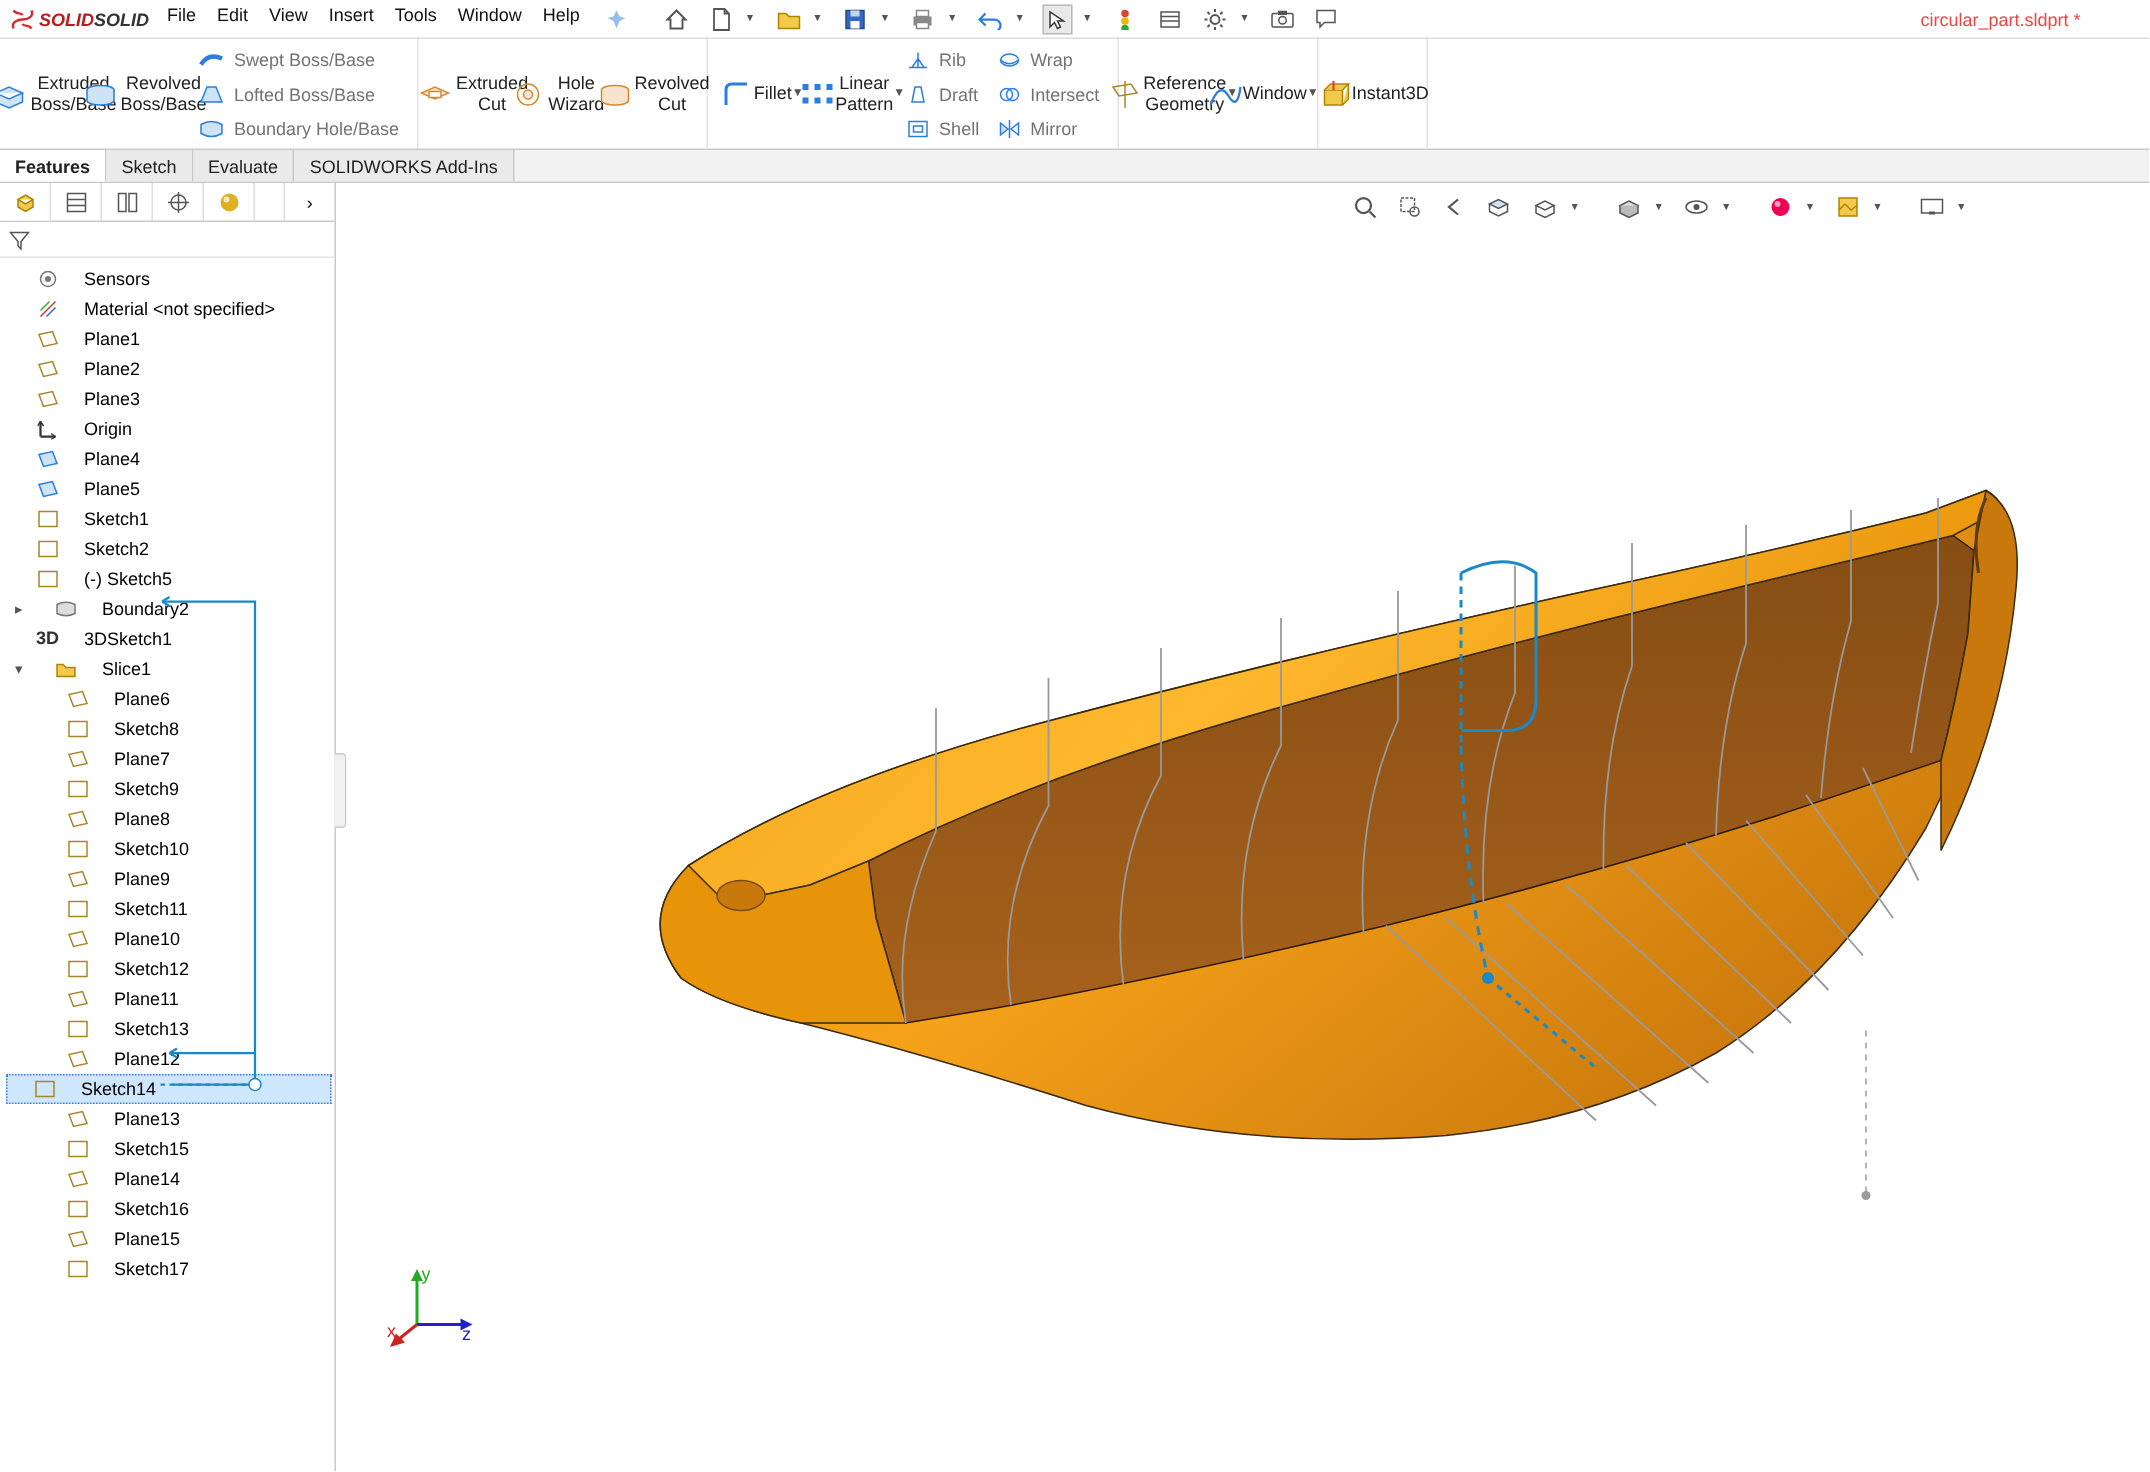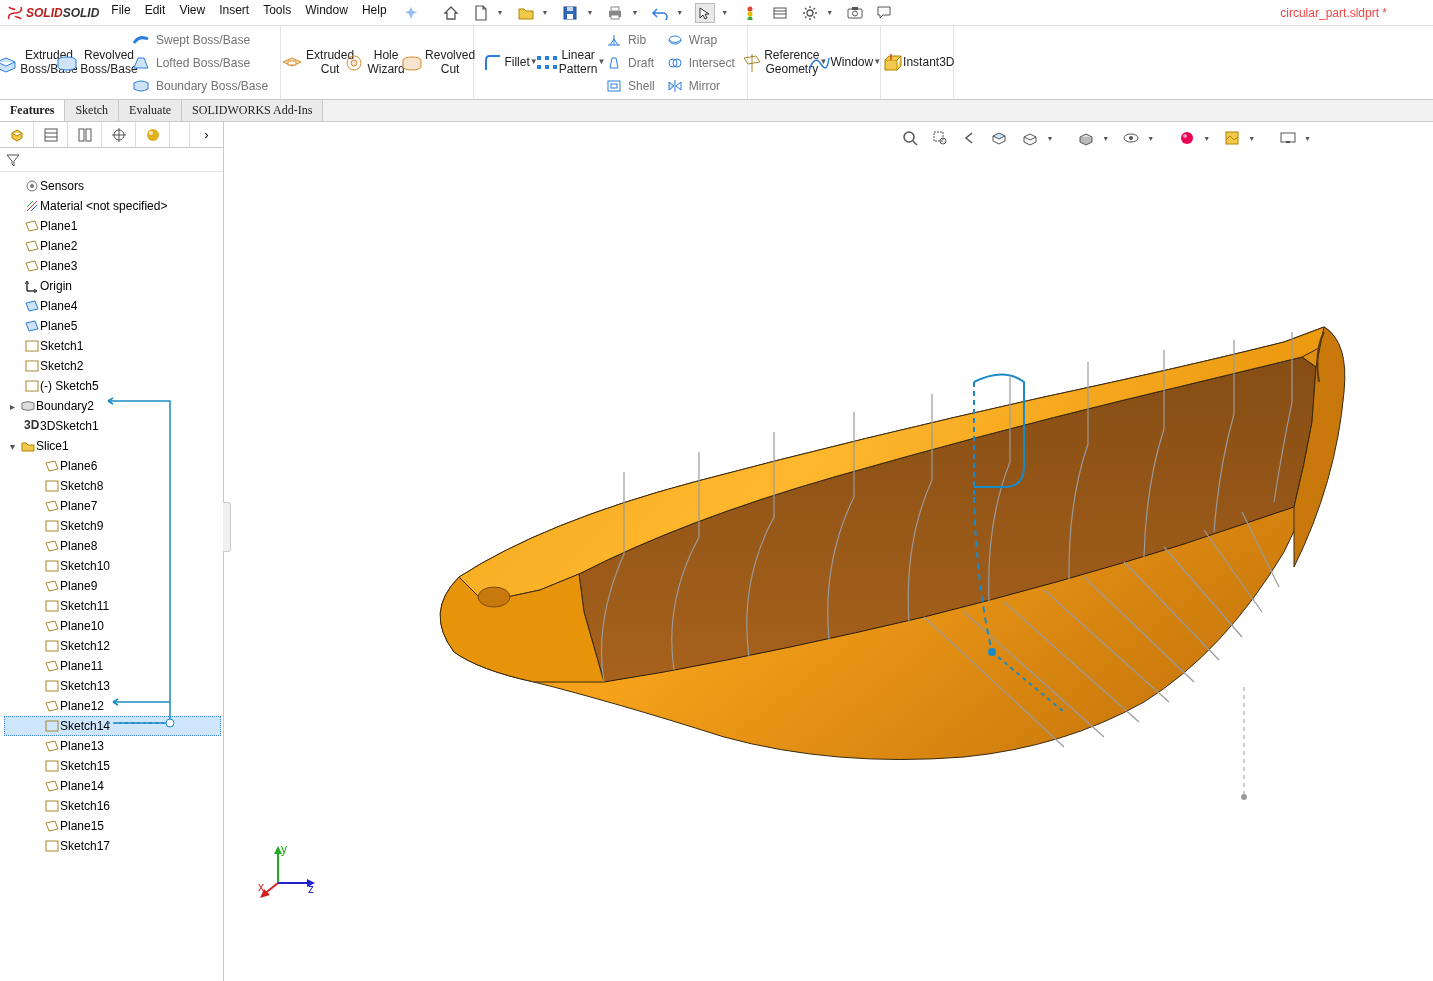--- a/index.html
+++ b/index.html
@@ -19,39 +19,39 @@
 .ribbon { height: 74px; background: #fff; border-bottom: 1px solid #c9c9c9; display: flex; align-items: stretch; }
 .rgroup { display: flex; align-items: center; padding: 2px 8px; border-right: 1px solid #e3e3e3; gap: 4px; }
 .rbtn-v { display: flex; flex-direction: row; align-items: center; justify-content: center; width: 56px; height: 100%; cursor: pointer; color: #222; text-align: center; line-height: 1.1; }
 .rbtn-v .ic { height: 28px; display: flex; align-items: center; }
 .rbtn-h { display: flex; align-items: center; gap: 6px; height: 22px; padding: 0 4px; cursor: pointer; color: #737373; }
 .rbtn-stack { display: flex; flex-direction: column; justify-content: center; gap: 1px; }
 .drop { font-size: 8px; color: #555; }
 
 
 .subtabs { height: 22px; background: #f2f2f2; border-bottom: 1px solid #c9c9c9; display: flex; align-items: stretch; }
-.subtab { padding: 0 10px; display: flex; align-items: center; border-right: 1px solid #c9c9c9; background: #eaeaea; color: #222; cursor: pointer; font-family: Liberation Serif, serif; }
+.subtab { padding: 0 10px; display: flex; align-items: center; border-right: 1px solid #c9c9c9; background: #eaeaea; color: #222; cursor: pointer; }
 .subtab.active { background: #fff; font-weight: 600; }
 
 
 .main { flex: 1; display: flex; min-height: 0; }
 
 
 .tree-panel { width: 224px; background: #fff; border-right: 1px solid #c9c9c9; display: flex; flex-direction: column; }
 .tree-tabs { height: 26px; border-bottom: 1px solid #c9c9c9; display: flex; align-items: center; }
 .tree-tab { width: 34px; height: 100%; display: flex; align-items: center; justify-content: center; border-right: 1px solid #ddd; cursor: pointer; }
 .tree-tab.active { background: #fff; }
 .tree-filter { height: 24px; border-bottom: 1px solid #e3e3e3; display: flex; align-items: center; padding: 0 6px; }
 .tree-body { flex: 1; overflow: auto; padding: 4px 2px 4px 4px; position: relative; }
 .tree-body::-webkit-scrollbar { width: 16px; }
 .tree-body::-webkit-scrollbar-thumb { background: #c1c1c1; }
-.tn { display: flex; align-items: center; height: 20px; padding-left: 20px; gap: 0; cursor: pointer; white-space: nowrap; }
+.tn { display: flex; align-items: center; height: 20px; padding-left: 20px; gap: 16px; cursor: pointer; white-space: nowrap; }
 .tn.l2 { padding-left: 40px; }
 .tn .caret { width: 10px; color: #555; font-size: 10px; margin-left: -14px; }
-.tn.sel { background: #cfe6ff; border: 1px dotted #3b7dd8; padding-left: 39px; }
+.tn.sel { background: #cfe6ff; border: 1px dotted #3b7dd8; padding-left: 17px; }
 .tn-ic { width: 16px; height: 16px; display: inline-flex; align-items: center; justify-content: center; }
 
 
 .viewport { flex: 1; position: relative; background: #fff; }
 .view-toolbar { position: absolute; top: 6px; right: 120px; display: flex; gap: 10px; align-items: center; }
 .triad { position: absolute; left: 34px; bottom: 78px; }
 .collapse-handle { position: absolute; left: -1px; top: 380px; width: 8px; height: 50px; background: #f0f0f0; border: 1px solid #ccc; border-left: none; border-radius: 0 3px 3px 0; }
 
 
 .dep-svg { position: absolute; pointer-events: none; }
@@ -206,21 +206,21 @@
             </svg>
           </span>
           <span>Lofted Boss/Base</span>
         </div>
       <div class="rbtn-h">
           <span>
             <svg width="18" height="14">
               <path d="M2 4 Q9 0 16 4 L16 10 Q9 14 2 10 Z" fill="#cfe3f7" stroke="#2a7de1"></path>
             </svg>
           </span>
-          <span>Boundary Boss/Base</span>
+          <span>Boundary Hole/Base</span>
         </div>
     </div>
   </div>
   <div class="rgroup">
     <div class="rbtn-v">
       <span class="ic">
           <svg width="26" height="22">
             <path d="M3 10 L12 6 L21 10 L12 14 Z" fill="#f7e4cf" stroke="#d78a2a"></path>
             <path d="M8 9 L16 9 L16 13 L8 13 Z" fill="#fff" stroke="#d78a2a"></path>
           </svg>

